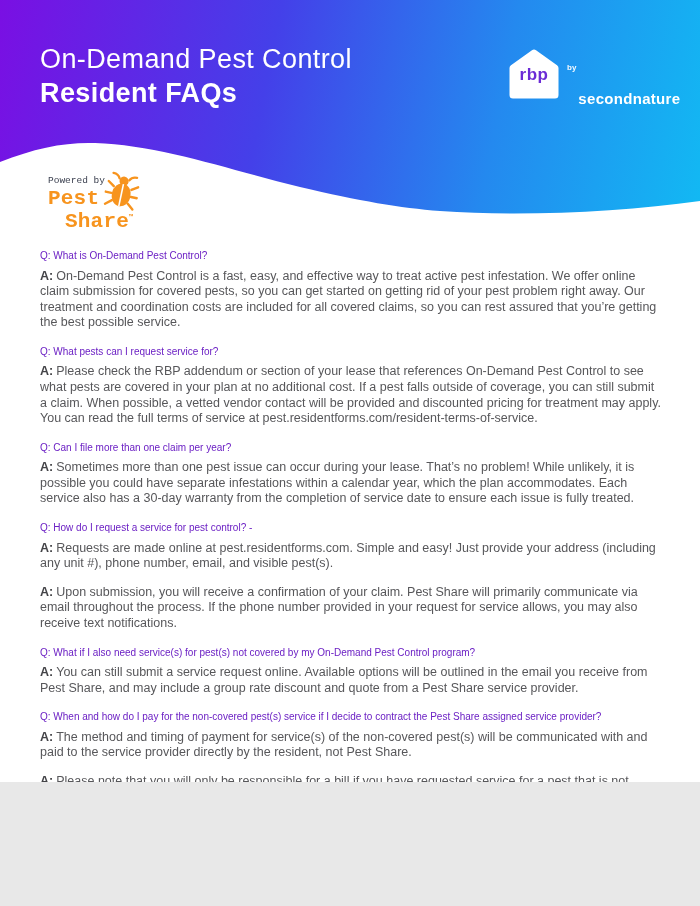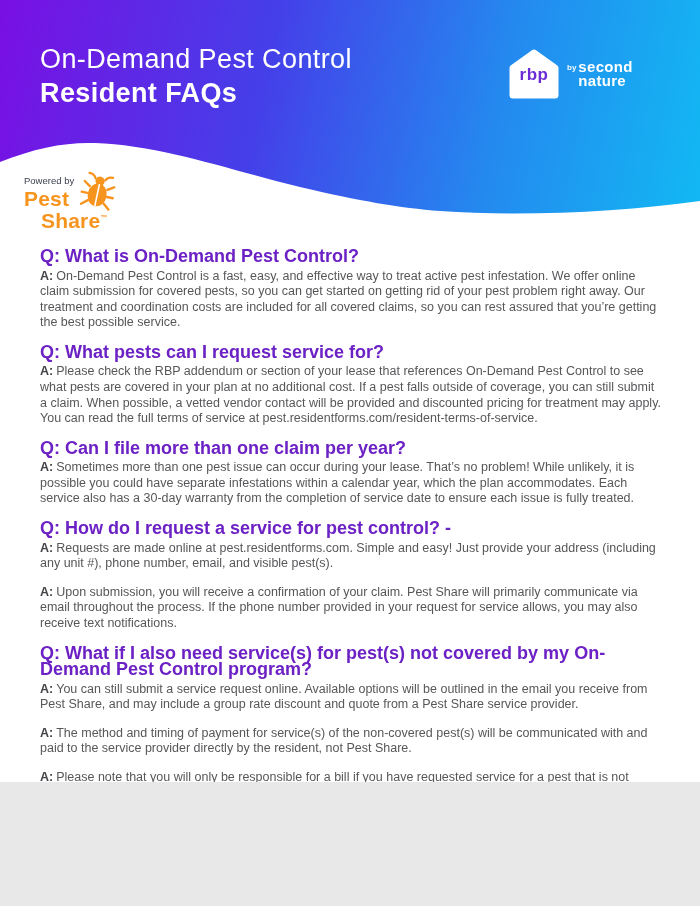--- a/index.html
+++ b/index.html
@@ -40,35 +40,35 @@
     position:absolute;left:12px;top:13px;width:31px;height:31px;
     background:var(--teal);border-radius:7px;transform:rotate(45deg);
   }
   .rbp-house{position:absolute;left:0;top:0;}
   .rbp-text{
     position:absolute;left:0;top:17px;width:54px;text-align:center;
     color:var(--rbp-purple);font-size:17px;font-weight:700;letter-spacing:.5px;
   }
   .sn-lockup{margin-left:6px;margin-top:12px;color:#ffffff;display:flex;}
   .sn-by{font-size:8px;font-weight:700;margin-top:3px;margin-right:2px;opacity:.95;}
-  .sn-words{display:flex;flex-direction:column;align-items:flex-start;}
+  .sn-words{display:flex;flex-direction:row;align-items:flex-end;}
   .sn-word{font-size:15px;font-weight:700;line-height:14px;letter-spacing:.3px;}
   
-  .powered-by{position:absolute;left:24px;top:175px;}
+  .powered-by{position:absolute;left:48px;top:175px;font-family:Liberation Mono, monospace;}
   .powered-label{font-size:9.5px;font-weight:500;color:var(--powered-label);margin-bottom:3px;}
   .pest-word{font-size:21px;font-weight:700;color:var(--orange);line-height:19px;letter-spacing:.2px;}
   .share-row{margin-left:17px;}
   .tm{font-size:7px;vertical-align:super;}
   .bug-icon{position:absolute;left:57px;top:-3px;transform:rotate(12deg);}
   
   .content{position:absolute;left:40px;top:248px;width:622px;}
   .faq-item{margin-bottom:13px;}
   .question{
     color:var(--question-purple);
-    font-size:18px;font-weight:700;line-height:16.5px;
+    font-size:10px;font-weight:400;line-height:16.5px;
     margin-bottom:4px;
   }
   .answer{
     color:var(--body-gray);
     font-size:12.5px;font-weight:400;line-height:15.6px;
   }
   .a-prefix{font-weight:700;color:var(--answer-prefix-gray);margin-right:3px;}
 </style>
 </head>
 <body>
@@ -148,20 +148,21 @@
     <section class="faq-item">
       <p class="answer"><span class="a-prefix">A:</span><span>Upon submission, you will receive a confirmation of your claim. Pest Share will primarily communicate via email throughout the process. If the phone number provided in your request for service allows, you may also receive text notifications.</span></p>
     </section>
 
     <section class="faq-item">
       <h3 class="question">Q: What if I also need service(s) for pest(s) not covered by my On-Demand Pest Control program?</h3>
       <p class="answer"><span class="a-prefix">A:</span><span>You can still submit a service request online. Available options will be outlined in the email you receive from Pest Share, and may include a group rate discount and quote from a Pest Share service provider.</span></p>
     </section>
 
     <section class="faq-item">
+      <h3 class="question">Q: When and how do I pay for the non-covered pest(s) service if I decide to contract the Pest Share assigned service provider?</h3>
       <p class="answer"><span class="a-prefix">A:</span><span>The method and timing of payment for service(s) of the non-covered pest(s) will be communicated with and paid to the service provider directly by the resident, not Pest Share.</span></p>
     </section>
 
     <section class="faq-item">
       <p class="answer"><span class="a-prefix">A:</span><span>Please note that you will only be responsible for a bill if you have requested service for a pest that is not covered by your Pest Assurance package. If you have any questions or concerns about the service or the bill you have received, please do not hesitate to contact us at claims@pestshare.com. We are here to help you resolve any issues and provide you with the best possible service.</span></p>
     </section>
   </main>
 
 </div>
 

